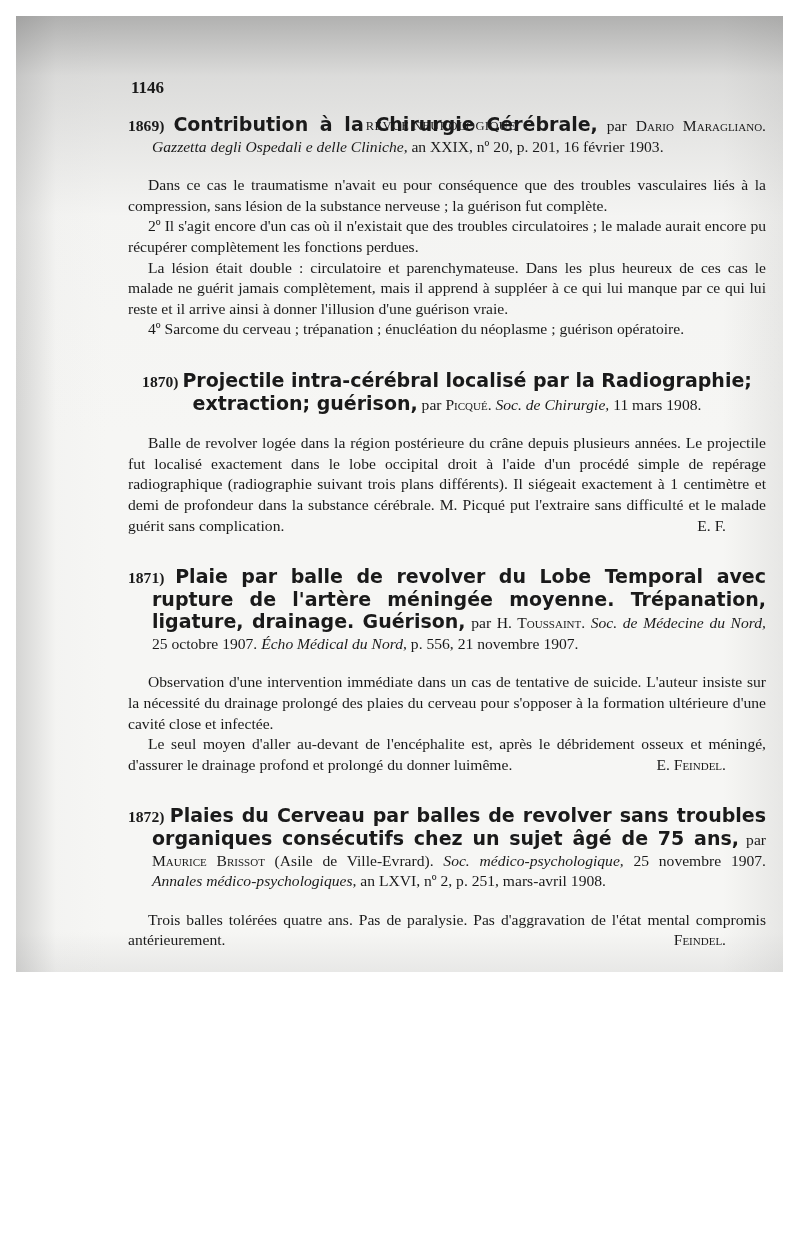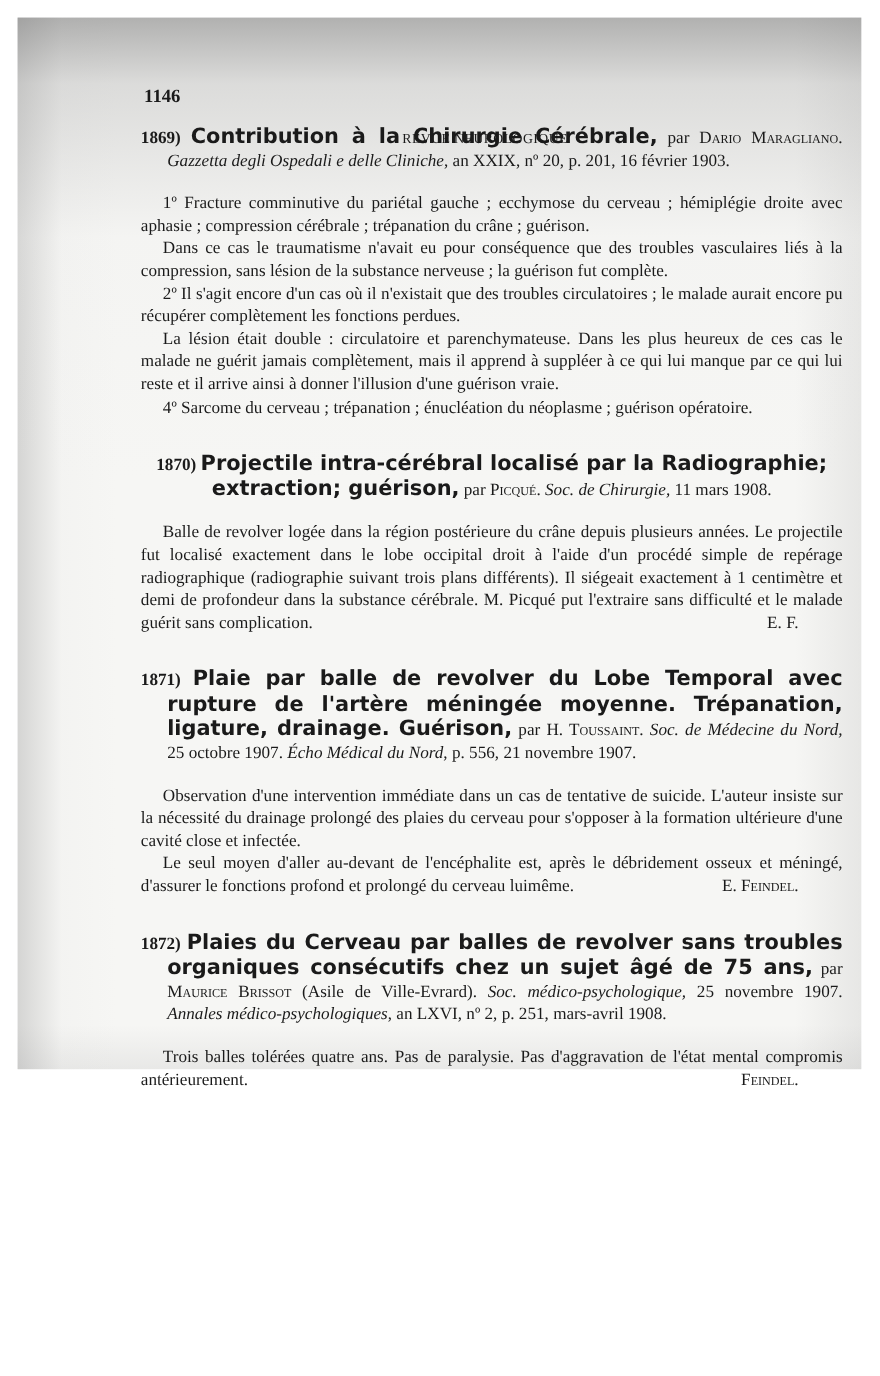--- a/index.html
+++ b/index.html
@@ -47,21 +47,20 @@
       <span class="journal-title">REVUE NEUROLOGIQUE</span>
     </div>
     <div class="gap-s"></div>
 
     <div class="entry">
       <p class="entry-head">
         <span class="num">1869)</span>
         <span class="title">Contribution à la Chirurgie Cérébrale,</span><span class="by"> par </span><span class="author">Dario Maragliano.</span><span class="src"> Gazzetta degli Ospedali e delle Cliniche</span><span>, an XXIX, nº 20, p. 201, 16 février 1903.</span>
       </p>
       <div class="gap-m"></div>
-      <p class="body">1º Fracture comminutive du pariétal gauche ; ecchymose du cerveau ; hémiplégie droite avec aphasie ; compression cérébrale ; trépanation du crâne ; guérison.</p>
       <p class="body">Dans ce cas le traumatisme n'avait eu pour conséquence que des troubles vasculaires liés à la compression, sans lésion de la substance nerveuse ; la guérison fut complète.</p>
       <p class="body">2º Il s'agit encore d'un cas où il n'existait que des troubles circulatoires ; le malade aurait encore pu récupérer complètement les fonctions perdues.</p>
       <p class="body">La lésion était double : circulatoire et parenchymateuse. Dans les plus heureux de ces cas le malade ne guérit jamais complètement, mais il apprend à suppléer à ce qui lui manque par ce qui lui reste et il arrive ainsi à donner l'illusion d'une guérison vraie.</p>
       <p class="body">4º Sarcome du cerveau ; trépanation ; énucléation du néoplasme ; guérison opératoire.</p>
     </div>
     <div class="gap-l"></div>
 
     <div class="entry">
       <p class="entry-head centered">
         <span class="num">1870)</span>
@@ -76,21 +75,21 @@
     <div class="gap-l"></div>
 
     <div class="entry">
       <p class="entry-head">
         <span class="num">1871)</span>
         <span class="title">Plaie par balle de revolver du Lobe Temporal avec rupture de l'artère méningée moyenne. Trépanation, ligature, drainage. Guérison,</span><span class="by"> par </span><span class="author">H. Toussaint.</span><span class="src"> Soc. de Médecine du Nord,</span><span> 25 octobre 1907.</span><span class="src"> Écho Médical du Nord</span><span>, p. 556, 21 novembre 1907.</span>
       </p>
       <div class="gap-m"></div>
       <p class="body">Observation d'une intervention immédiate dans un cas de tentative de suicide. L'auteur insiste sur la nécessité du drainage prolongé des plaies du cerveau pour s'opposer à la formation ultérieure d'une cavité close et infectée.</p>
       <p class="body clear">
-        <span>Le seul moyen d'aller au-devant de l'encéphalite est, après le débridement osseux et méningé, d'assurer le fonctions profond et prolongé du cerveau luimême.</span>
+        <span>Le seul moyen d'aller au-devant de l'encéphalite est, après le débridement osseux et méningé, d'assurer le drainage profond et prolongé du donner luimême.</span>
         <span class="sig">E. Feindel.</span>
       </p>
     </div>
     <div class="gap-l"></div>
 
     <div class="entry">
       <p class="entry-head">
         <span class="num">1872)</span>
         <span class="title">Plaies du Cerveau par balles de revolver sans troubles organiques consécutifs chez un sujet âgé de 75 ans,</span><span class="by"> par </span><span class="author">Maurice Brissot</span><span> (Asile de Ville-Evrard).</span><span class="src"> Soc. médico-psychologique,</span><span> 25 novembre 1907.</span><span class="src"> Annales médico-psychologiques</span><span>, an LXVI, nº 2, p. 251, mars-avril 1908.</span>
       </p>

